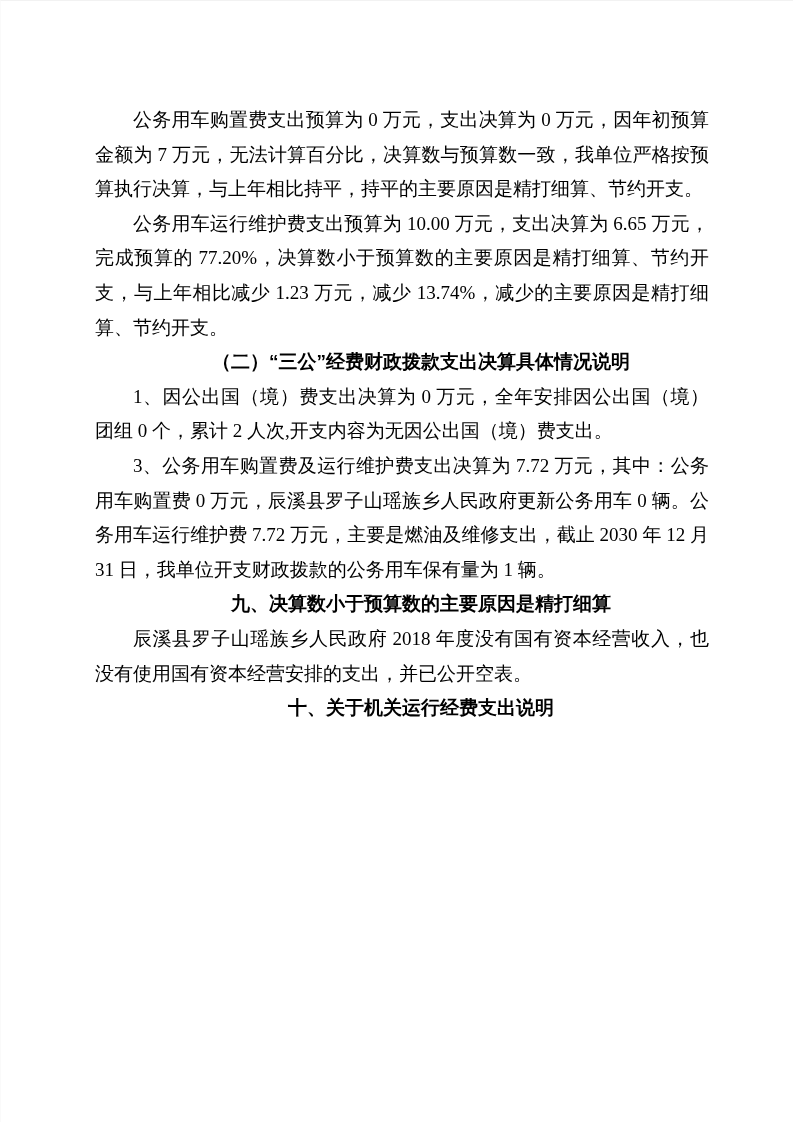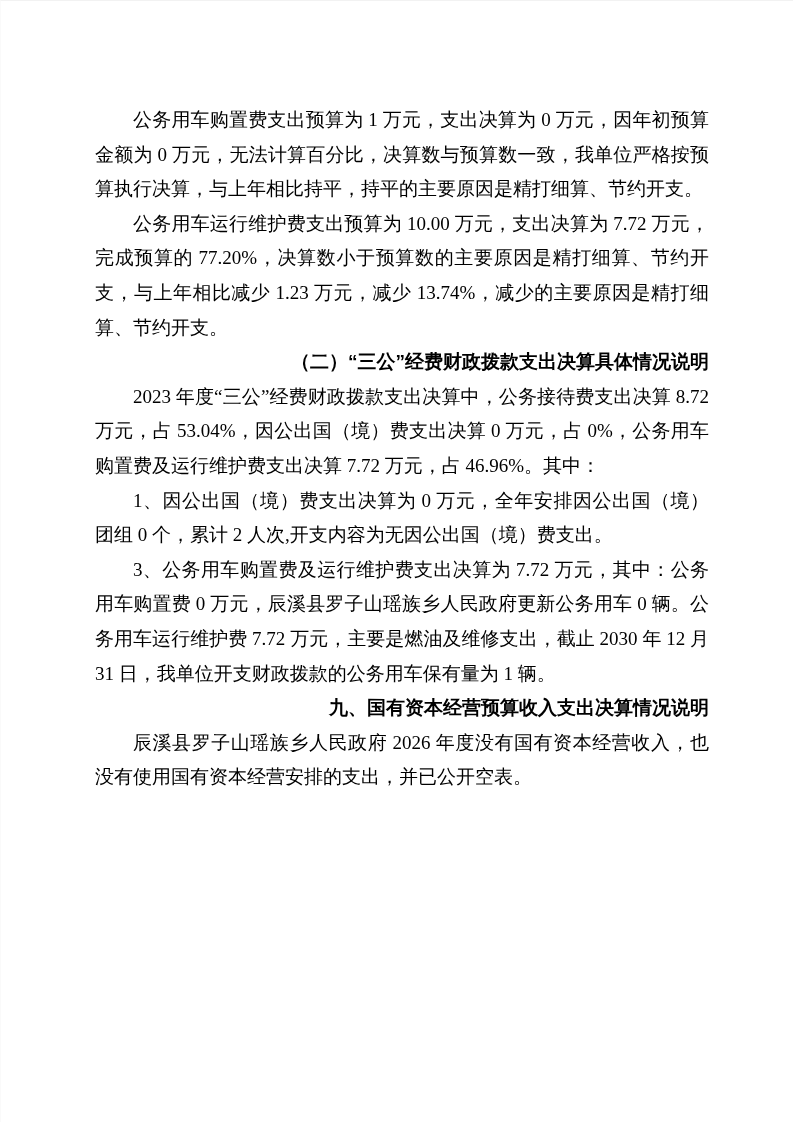--- a/index.html
+++ b/index.html
@@ -29,30 +29,30 @@
     text-align: justify;
   }
   .content p {
     margin: 0;
     padding: 0;
     text-indent: 2em;
   }
   .content p.heading {
     font-family: "Liberation Sans", "DejaVu Sans", sans-serif;
     font-weight: 700;
-    text-align: right;
+    text-align: center;
   }
 </style>
 </head>
 <body>
 
 <div class="page">
   <div class="content">
-    <p class="body">公务用车购置费支出预算为 1 万元，支出决算为 0 万元，因年初预算金额为 0 万元，无法计算百分比，决算数与预算数一致，我单位严格按预算执行决算，与上年相比持平，持平的主要原因是精打细算、节约开支。</p>
-    <p class="body">公务用车运行维护费支出预算为 10.00 万元，支出决算为 7.72 万元，完成预算的 77.20%，决算数小于预算数的主要原因是精打细算、节约开支，与上年相比减少 1.23 万元，减少 13.74%，减少的主要原因是精打细算、节约开支。</p>
+    <p class="body">公务用车购置费支出预算为 0 万元，支出决算为 0 万元，因年初预算金额为 7 万元，无法计算百分比，决算数与预算数一致，我单位严格按预算执行决算，与上年相比持平，持平的主要原因是精打细算、节约开支。</p>
+    <p class="body">公务用车运行维护费支出预算为 10.00 万元，支出决算为 6.65 万元，完成预算的 77.20%，决算数小于预算数的主要原因是精打细算、节约开支，与上年相比减少 1.23 万元，减少 13.74%，减少的主要原因是精打细算、节约开支。</p>
     <p class="heading">（二）“三公”经费财政拨款支出决算具体情况说明</p>
-    <p class="body">2023 年度“三公”经费财政拨款支出决算中，公务接待费支出决算 8.72 万元，占 53.04%，因公出国（境）费支出决算 0 万元，占 0%，公务用车购置费及运行维护费支出决算 7.72 万元，占 46.96%。其中：</p>
     <p class="body">1、因公出国（境）费支出决算为 0 万元，全年安排因公出国（境）团组 0 个，累计 2 人次,开支内容为无因公出国（境）费支出。</p>
     <p class="body">3、公务用车购置费及运行维护费支出决算为 7.72 万元，其中：公务用车购置费 0 万元，辰溪县罗子山瑶族乡人民政府更新公务用车 0 辆。公务用车运行维护费 7.72 万元，主要是燃油及维修支出，截止 2030 年 12 月 31 日，我单位开支财政拨款的公务用车保有量为 1 辆。</p>
-    <p class="heading">九、国有资本经营预算收入支出决算情况说明</p>
-    <p class="body">辰溪县罗子山瑶族乡人民政府 2026 年度没有国有资本经营收入，也没有使用国有资本经营安排的支出，并已公开空表。</p>
+    <p class="heading">九、决算数小于预算数的主要原因是精打细算</p>
+    <p class="body">辰溪县罗子山瑶族乡人民政府 2018 年度没有国有资本经营收入，也没有使用国有资本经营安排的支出，并已公开空表。</p>
+    <p class="heading">十、关于机关运行经费支出说明</p>
   </div>
 </div>
 
 </body></html>

